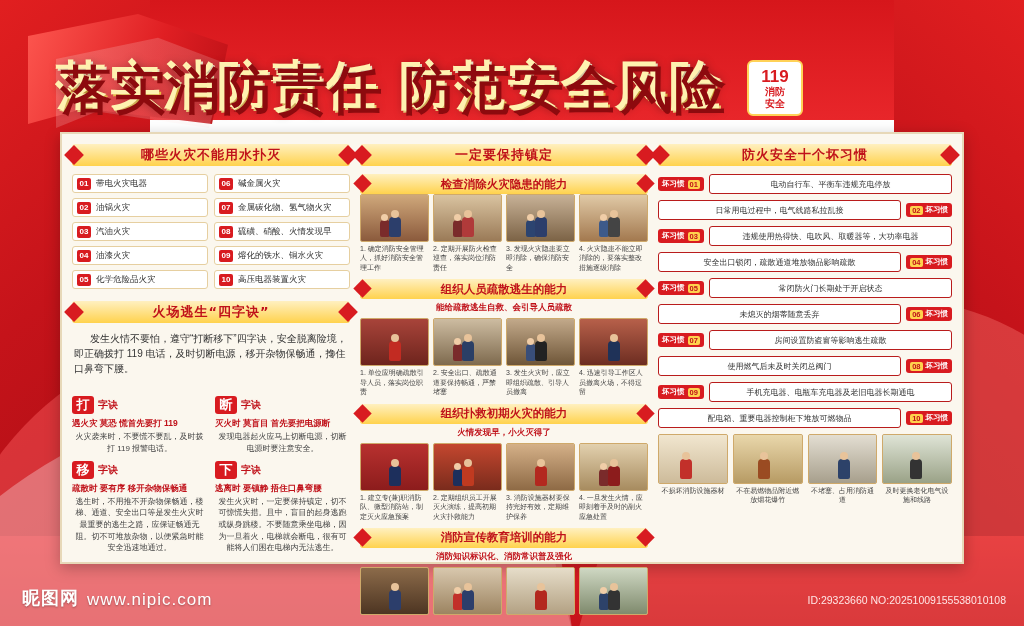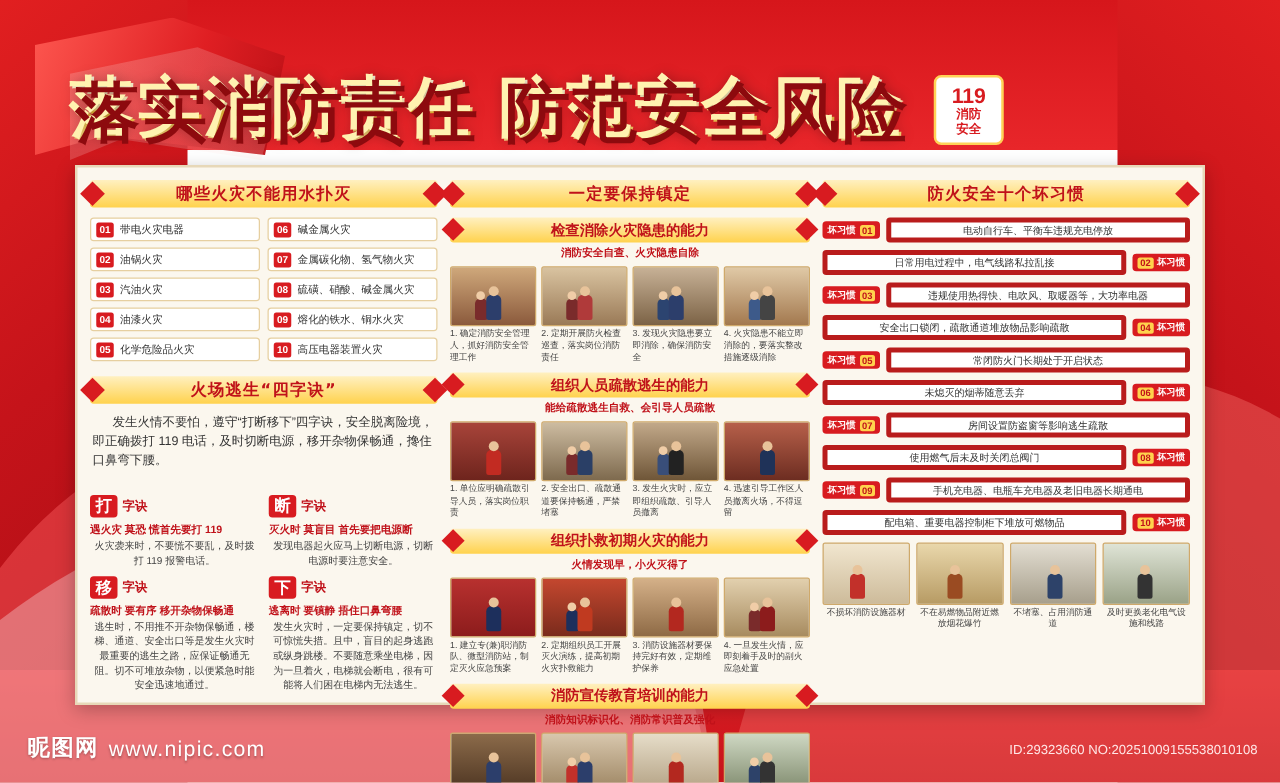--- a/index.html
+++ b/index.html
@@ -190,21 +190,21 @@
   }
   .tag {
     flex:0 0 auto; background:#d81b20; color:#fff; border-radius:3px;
     padding:2px 4px; font-size:7.5px; font-weight:bold; white-space:nowrap;
     display:flex; align-items:center; gap:3px;
   }
   .tag .tn {
     background:#ffd24d; color:#c0121a; border-radius:2px; padding:0 2px; font-size:7.5px;
   }
   .habitbox {
-    flex:1; background:#fff; border:4px solid #b91c1c; border-radius:3px;
+    flex:1; background:#fff; border:1px solid #b91c1c; border-radius:3px;
     height:20px; display:flex; align-items:center; justify-content:center;
     font-size:8px; color:#333; padding:0 4px; white-space:nowrap; overflow:hidden;
   }
   .habit.rev { flex-direction:row-reverse; }
 
   .habitPics { display:flex; gap:5px; margin-top:4px; }
   .hp { flex:1; }
   .hp .pic { height:50px; }
   .hp .cap-caption { text-align:center; font-size:7px; }
 
@@ -276,21 +276,21 @@
         <div class="numitem">
           <span class="n">06</span>
           <span class="tx">碱金属火灾</span>
         </div>
         <div class="numitem">
           <span class="n">07</span>
           <span class="tx">金属碳化物、氢气物火灾</span>
         </div>
         <div class="numitem">
           <span class="n">08</span>
-          <span class="tx">硫磺、硝酸、碱金属火灾</span>
+          <span class="tx">硫磺、硝酸、火情发现早</span>
         </div>
         <div class="numitem">
           <span class="n">09</span>
           <span class="tx">熔化的铁水、铜水火灾</span>
         </div>
         <div class="numitem">
           <span class="n">10</span>
           <span class="tx">高压电器装置火灾</span>
         </div>
       </div>
@@ -340,21 +340,20 @@
 
   <div class="col col-mid">
     <div class="banner">
       <span>一定要保持镇定</span>
     </div>
 
     <div class="cap">
       <div class="capTitle">
         <span>检查消除火灾隐患的能力</span>
       </div>
-      <div class="capSub">消防安全自查、火灾隐患自除</div>
       <div class="cells">
         <div class="cell">
           <div class="pic">
             <div class="sky" style="background:linear-gradient(180deg,#cfa87b,#8b5a3c)"></div>
             <div class="fig2"></div>
               <div class="fig"></div>
           </div>
           <div class="cap-caption">1. 确定消防安全管理人，抓好消防安全管理工作</div>
         </div>
         <div class="cell">

